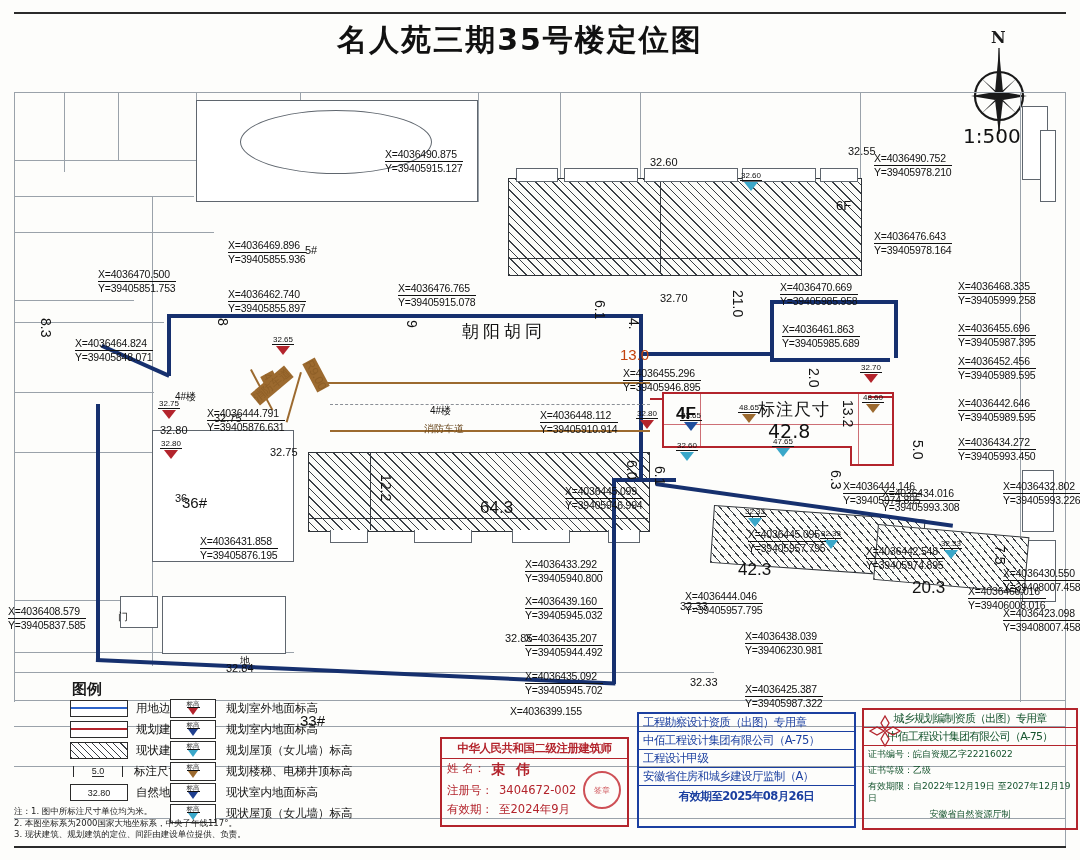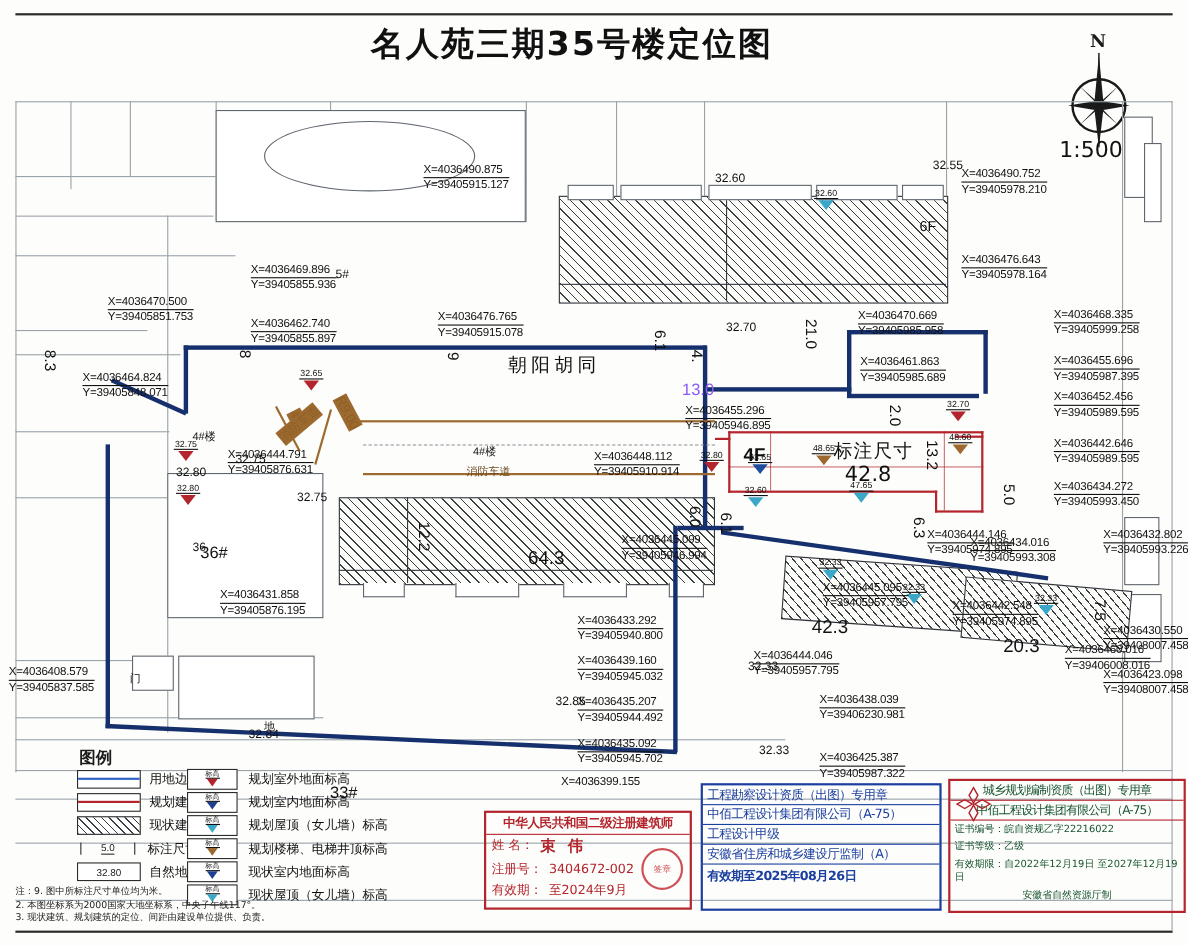--- a/index.html
+++ b/index.html
@@ -116,21 +116,21 @@
   #stamp-arch .srow b{font-weight:400;}
   #stamp-arch .nm{font-size:14px;font-weight:700;letter-spacing:3px;}
   #stamp-arch .seal{position:absolute;right:6px;top:32px;width:34px;height:34px;
       border:2px solid #c6333a;border-radius:50%;color:#c6333a;font-size:8px;
       display:flex;align-items:center;justify-content:center;opacity:.85;}
 
   #stamp-blue{left:637px;top:712px;width:215px;height:112px;border:2px solid #1b3fa0;
       color:#1b3fa0;}
   #stamp-blue .brow{font-size:11.5px;padding:1px 4px;letter-spacing:-.6px;
       border-bottom:1.4px solid #1b3fa0;white-space:nowrap;}
-  #stamp-blue .brow:last-child{border-bottom:none;font-weight:700;
+  #stamp-blue .brow:last-child{border-bottom:none;text-align:center;font-weight:700;
       padding-top:3px;}
 
   #stamp-red2{left:862px;top:708px;width:212px;height:118px;border:2px solid #b3242c;
       color:#14532d;}
   #stamp-red2 .rrow{font-size:11px;padding:1px 3px;letter-spacing:-.8px;white-space:nowrap;}
   #stamp-red2 .rhead{border-bottom:1.4px solid #b3242c;text-align:center;}
   #stamp-red2 .rbody{font-size:9px;line-height:12px;padding:2px 4px;}
   #stamp-red2 .rosette{position:absolute;left:4px;top:4px;width:34px;height:34px;}
 
   
@@ -277,21 +277,21 @@
   <div class="ln thin" style="left:330px;top:404px;width:320px;border-top:1px dashed #8a8f96;background:none;height:0;"></div>
 
   <div class="mtxt road" style="left:462px;top:320px;">朝阳胡同</div>
 
   <div class="mtxt dim vert" style="left:38px;top:318px;">8.3</div>
   <div class="mtxt dim vert" style="left:215px;top:318px;">8</div>
   <div class="mtxt dim vert" style="left:404px;top:320px;">9</div>
   <div class="mtxt dim vert" style="left:592px;top:300px;">6.1</div>
   <div class="mtxt dim vert" style="left:626px;top:318px;">4.</div>
   <div class="mtxt dim vert" style="left:730px;top:290px;">21.0</div>
-  <div class="mtxt dim" style="left:620px;top:346px;color:#8b5cf6;font-size:15px;">13.0</div>
+  <div class="mtxt dim" style="left:620px;top:346px;color:#c2410c;font-size:15px;">13.0</div>
   <div class="mtxt dim vert" style="left:806px;top:368px;">2.0</div>
   <div class="mtxt dim vert" style="left:840px;top:400px;">13.2</div>
   <div class="mtxt dim vert" style="left:910px;top:440px;">5.0</div>
   <div class="mtxt dim vert" style="left:624px;top:460px;">6.0</div>
   <div class="mtxt dim vert" style="left:652px;top:466px;">6.1</div>
   <div class="mtxt dim vert" style="left:828px;top:470px;">6.3</div>
   <div class="mtxt dim vert" style="left:992px;top:545px;">7.5</div>
   <div class="mtxt dim" style="left:738px;top:560px;font-size:17px;">42.3</div>
   <div class="mtxt dim" style="left:912px;top:578px;font-size:17px;">20.3</div>
   <div class="mtxt dim" style="left:480px;top:498px;font-size:17px;">64.3</div>
@@ -591,21 +591,21 @@
       <div class="lg2row">
         <div class="lg2sw">
           <div class="vv">标高</div>
           <div class="tt" style="border-top-color: rgb(58, 167, 201);"></div>
         </div>
         <div class="lglab">现状屋顶（女儿墙）标高</div>
       </div>
     </div>
 
   <div id="notes">
-    <div>注：9. 图中所标注尺寸单位均为米。</div>
+    <div>注：1. 图中所标注尺寸单位均为米。</div>
     <div>2. 本图坐标系为2000国家大地坐标系，中央子午线117°。</div>
     <div>3. 现状建筑、规划建筑的定位、间距由建设单位提供、负责。</div>
   </div>
 
   <div class="stamp" id="stamp-arch">
     <div class="sh">中华人民共和国二级注册建筑师</div>
     <div class="srow">
       <b>姓  名：</b>
       <span class="nm">束 伟</span>
     </div>

